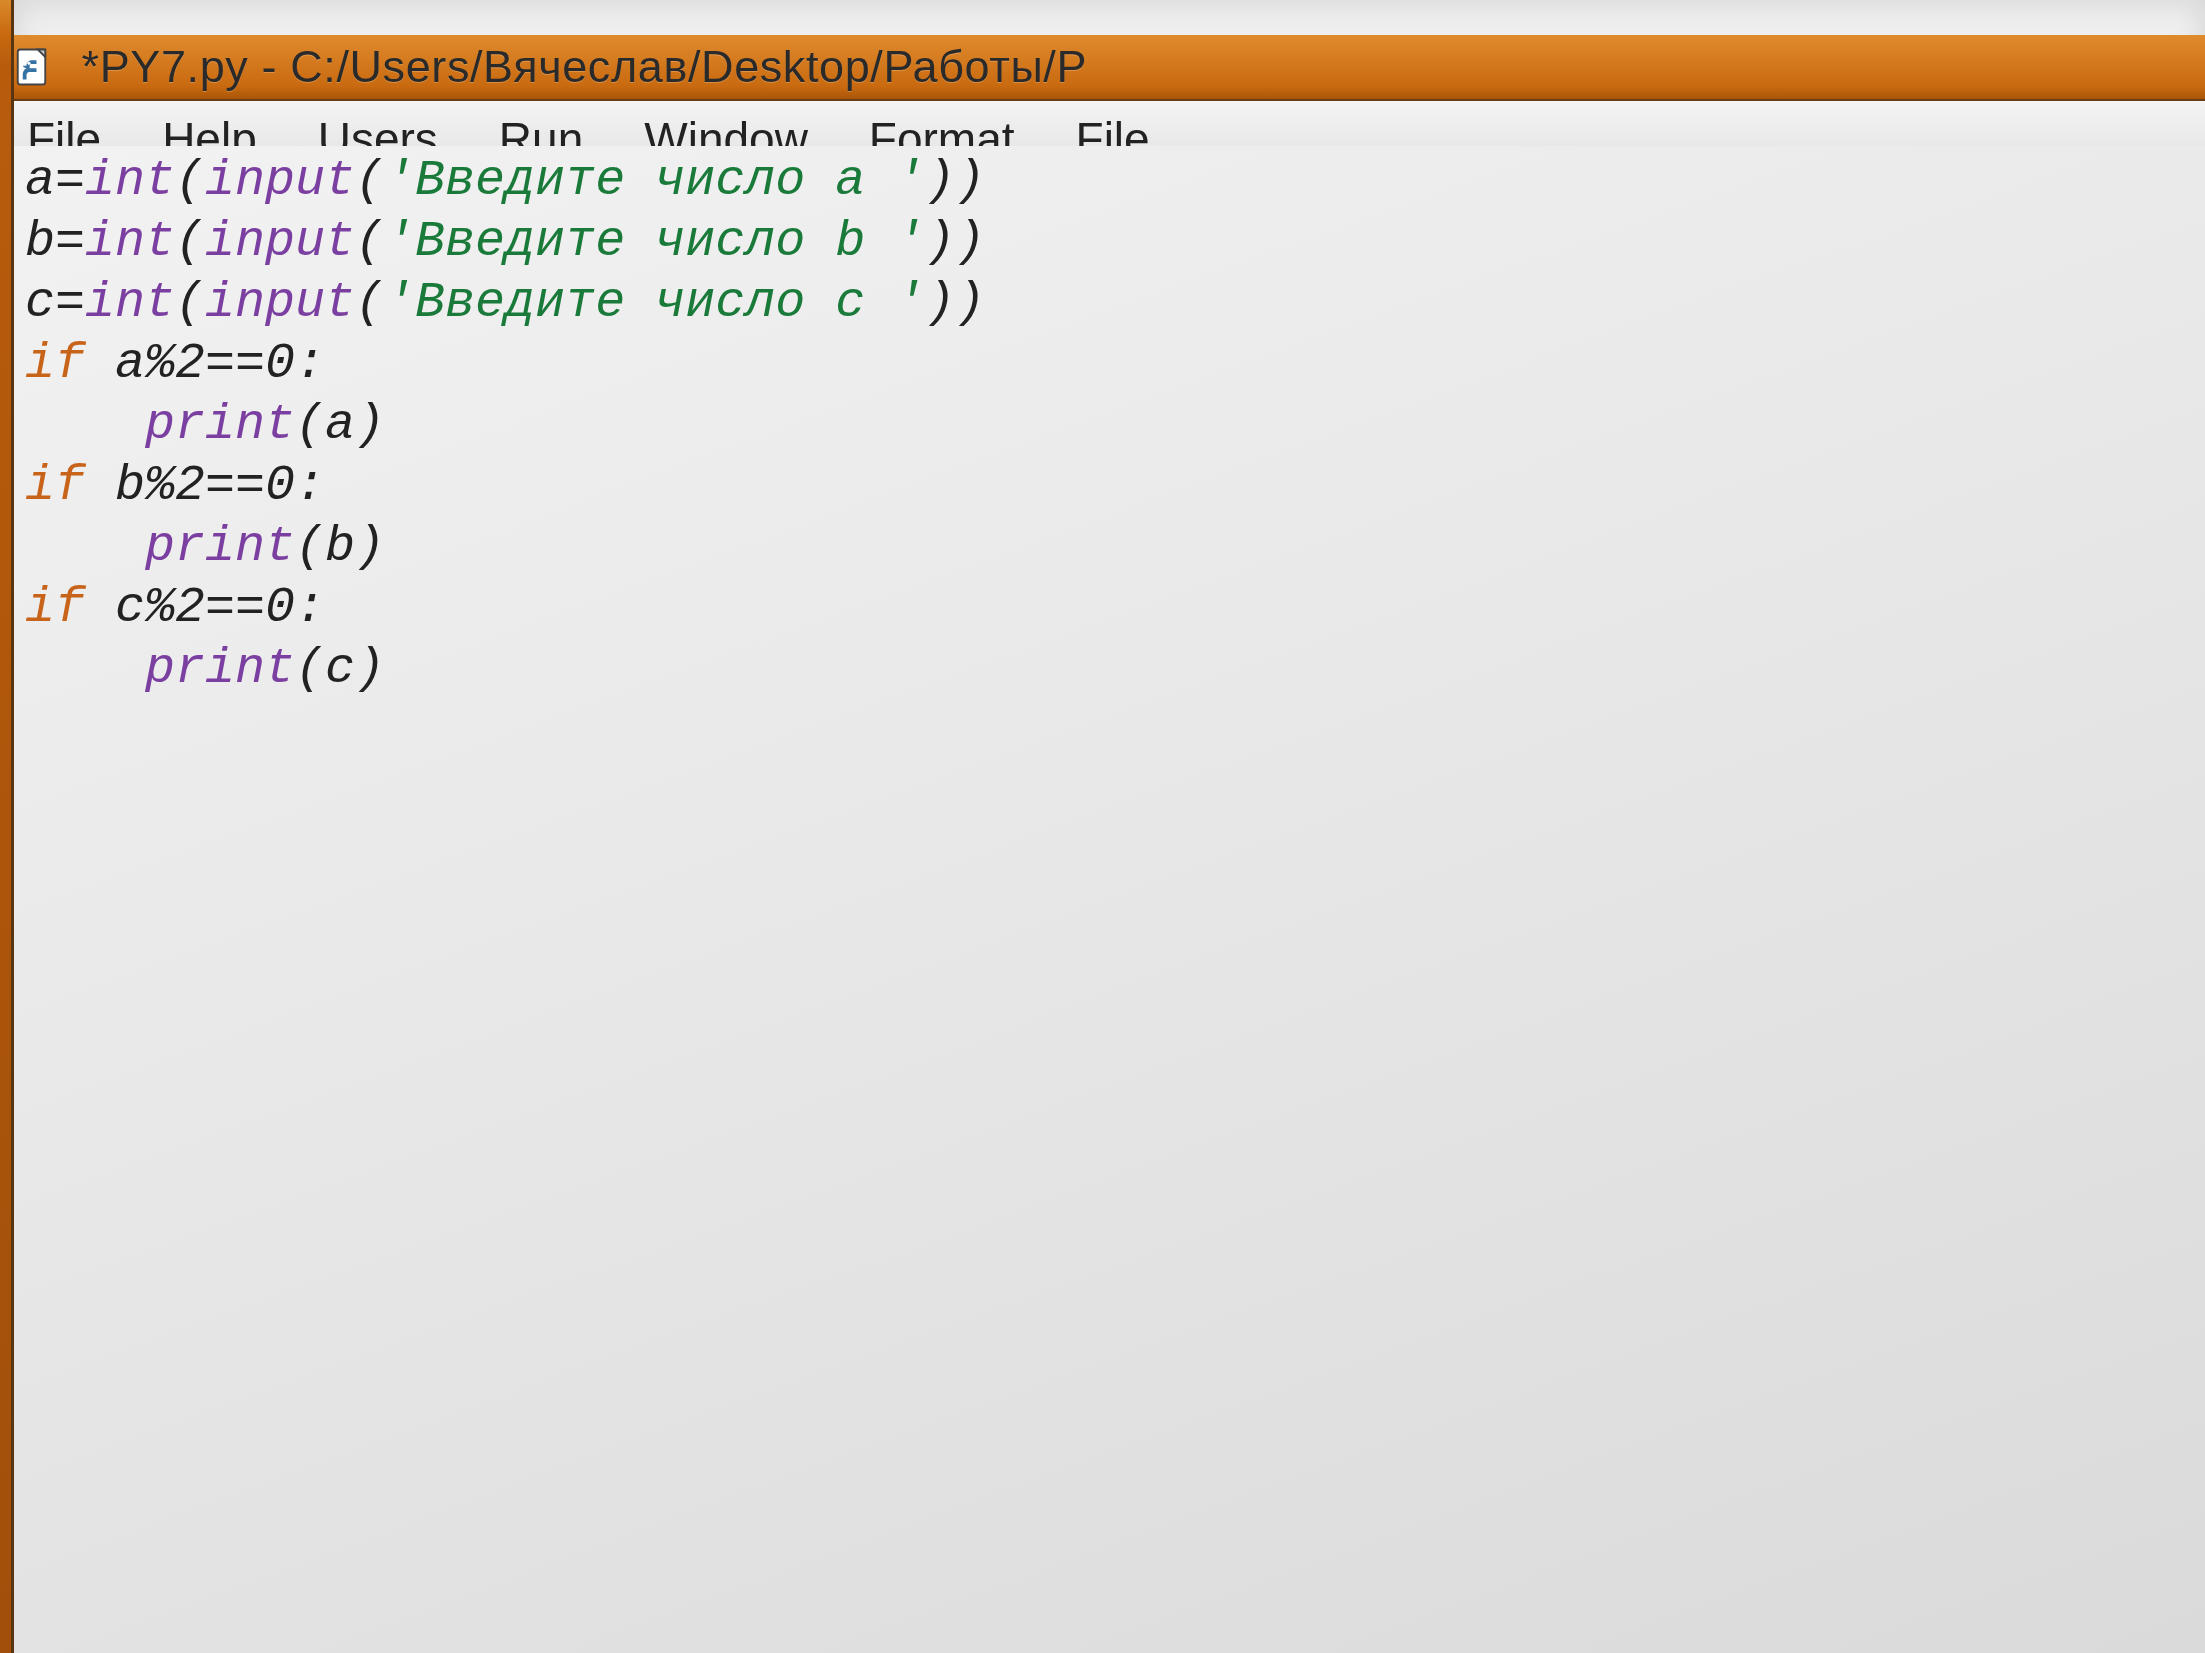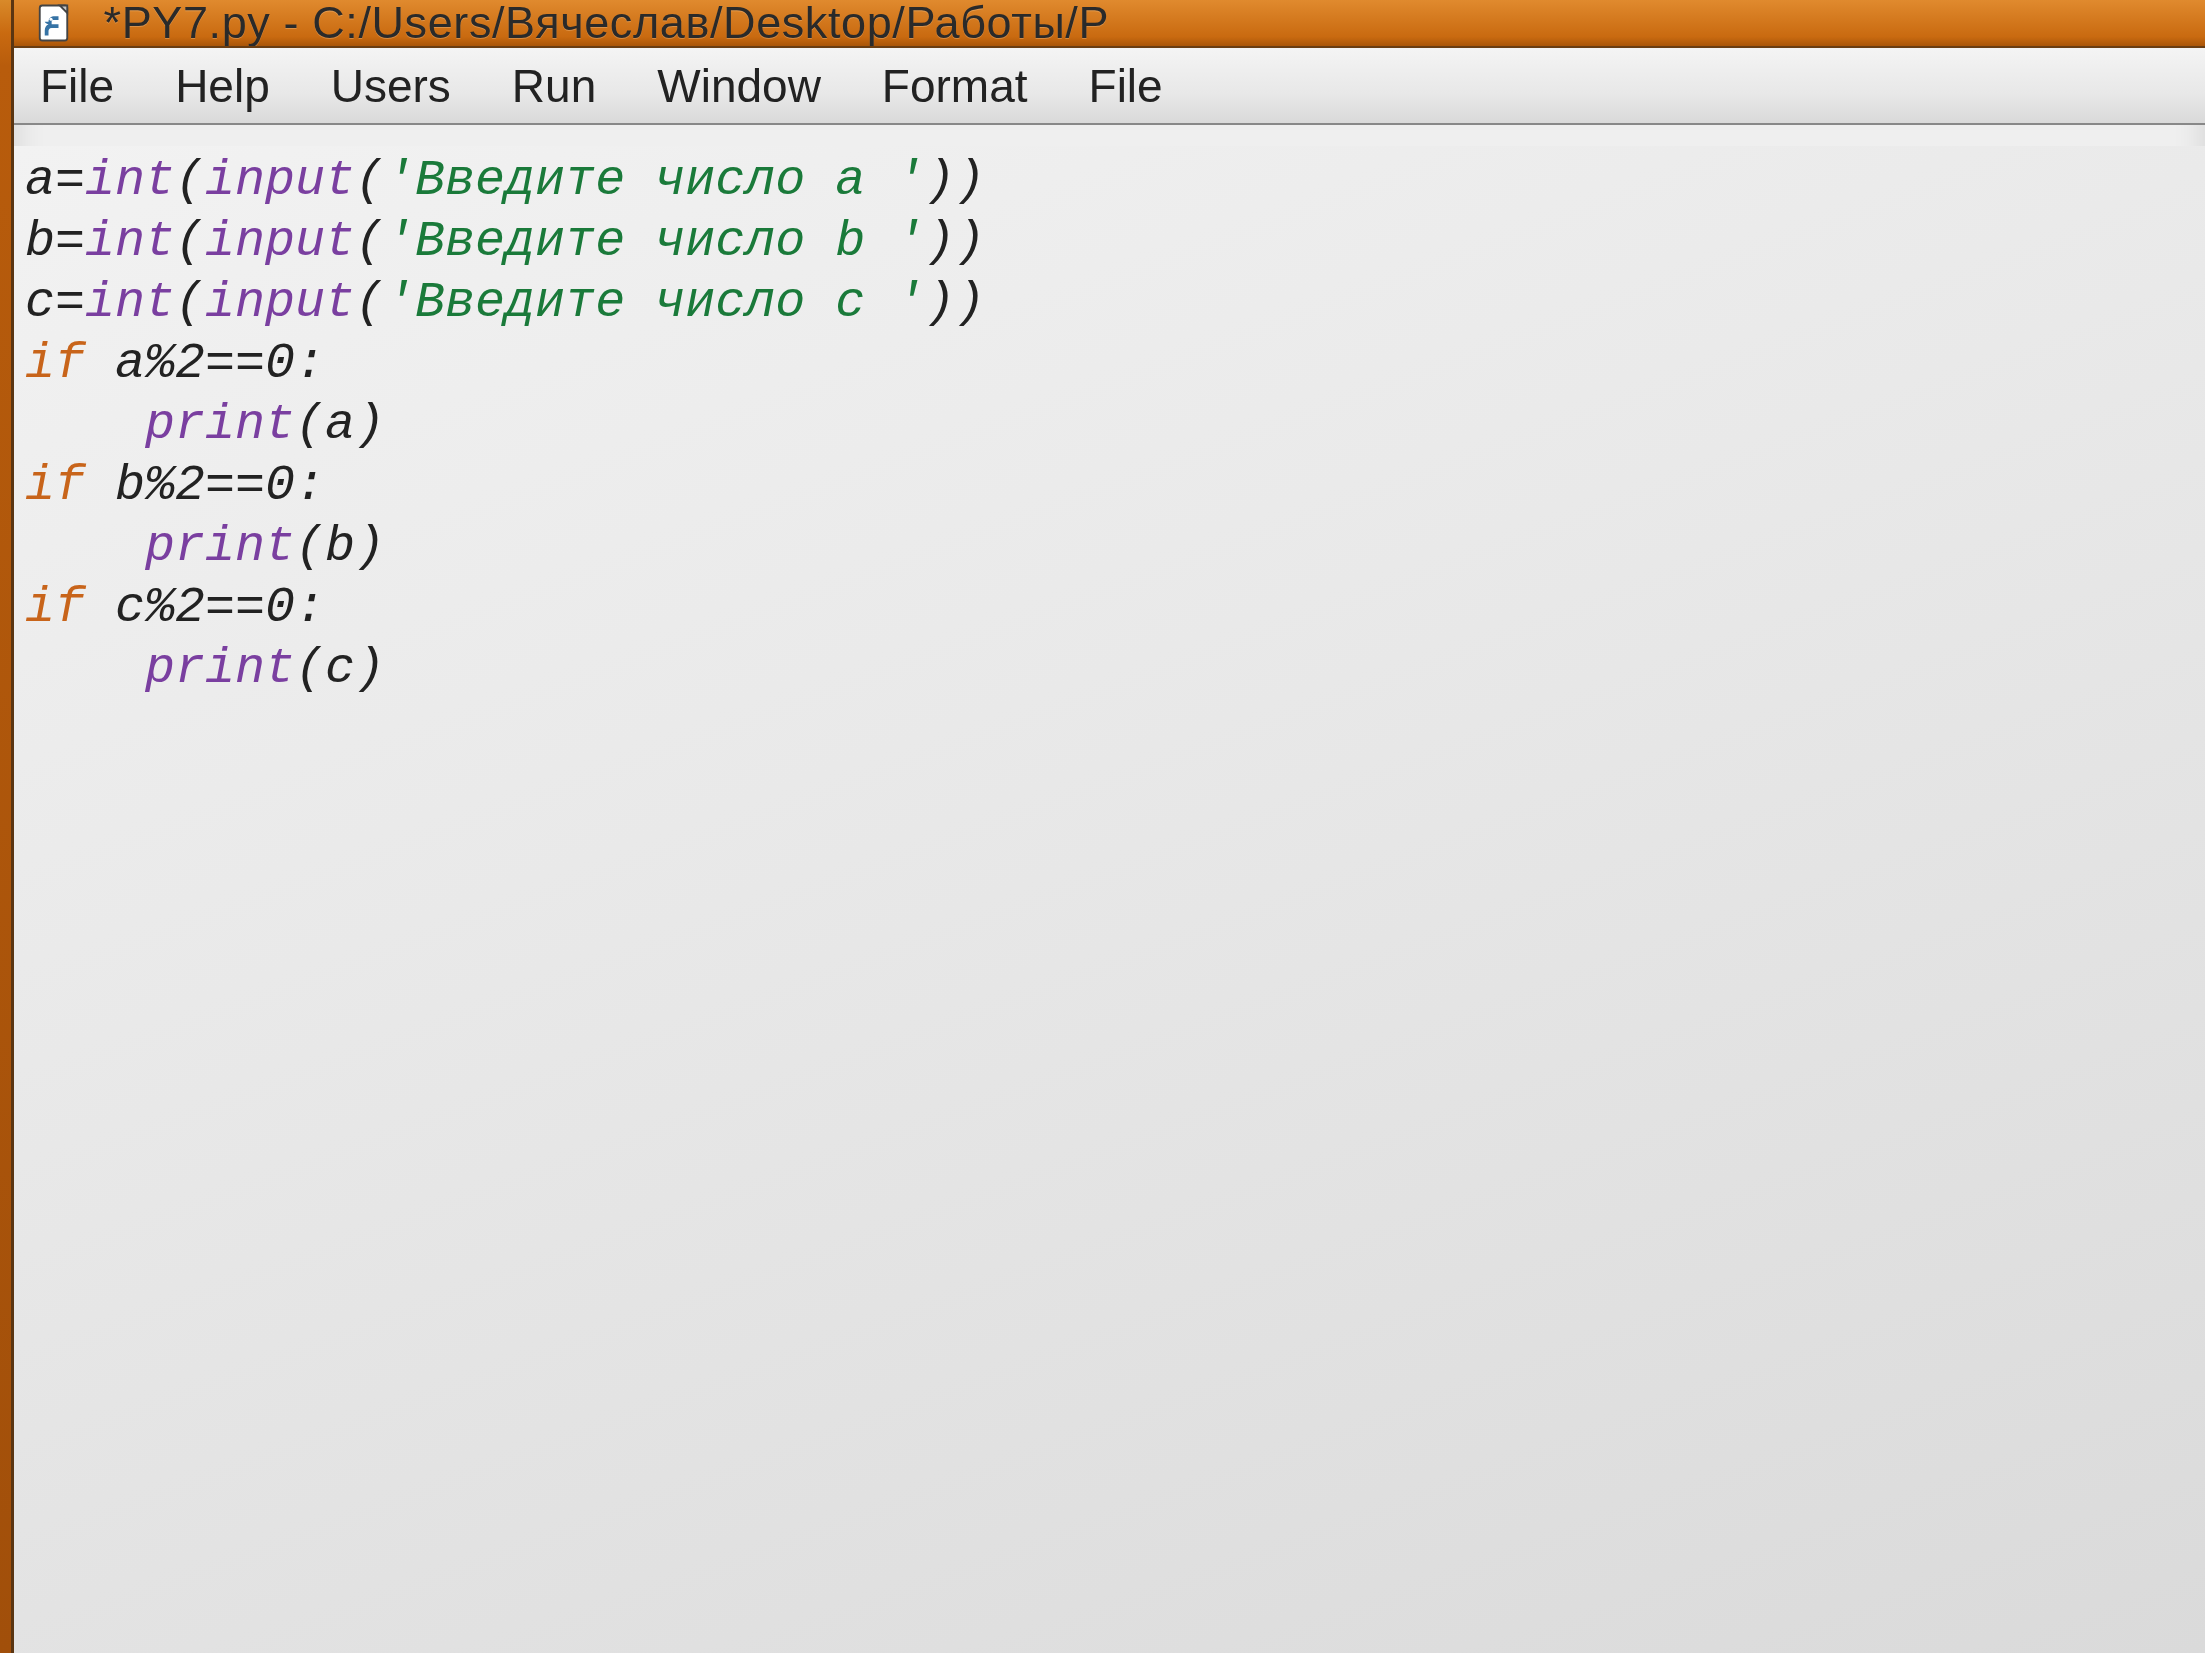--- a/index.html
+++ b/index.html
@@ -14,48 +14,48 @@
     position: absolute;
     left: 11px;
     top: 0;
     right: 0;
     bottom: 0;
     background: #efefef;
     border-left: 3.3px solid #5a3512;
     box-shadow: inset 0 0 33px rgba(0,0,0,0.12);
   }
   .titlebar {
-    height: 48px;
+    height: 66px;
     display: flex;
     align-items: center;
-    padding-left: 22px;
     background: linear-gradient(180deg, #e08a2e 0%, #c96a10 80%, #a95508 100%);
     border-bottom: 2.2px solid #6a3d12;
     overflow: hidden;
+    margin-top: 35px;
   }
   .titlebar .icon {
     width: 40px; height: 40px;
     margin-right: 27.6px;
     display: inline-flex;
     align-items: center;
     justify-content: center;
   }
   .titlebar .icon svg { width: 40px; height: 40px; }
   .titlebar .title {
     font-size: 45px;
     color: #2a2a2a;
     white-space: nowrap;
     letter-spacing: 0.6px;
     text-shadow: 0 1.1px 0 rgba(255,220,180,0.3);
   }
   .menubar {
     height: 77px;
     display: flex;
     align-items: center;
-    padding-left: 15px;
+    padding-left: 2px;
     background: linear-gradient(180deg, #f4f4f4 0%, #e8e8e8 60%, #d9d9d9 100%);
     border-bottom: 2.2px solid #888;
     gap: 39px;
   }
   .menubar .menu-item {
     font-size: 46px;
     color: #222;
     padding: 4.4px 11px;
     cursor: default;
   }

